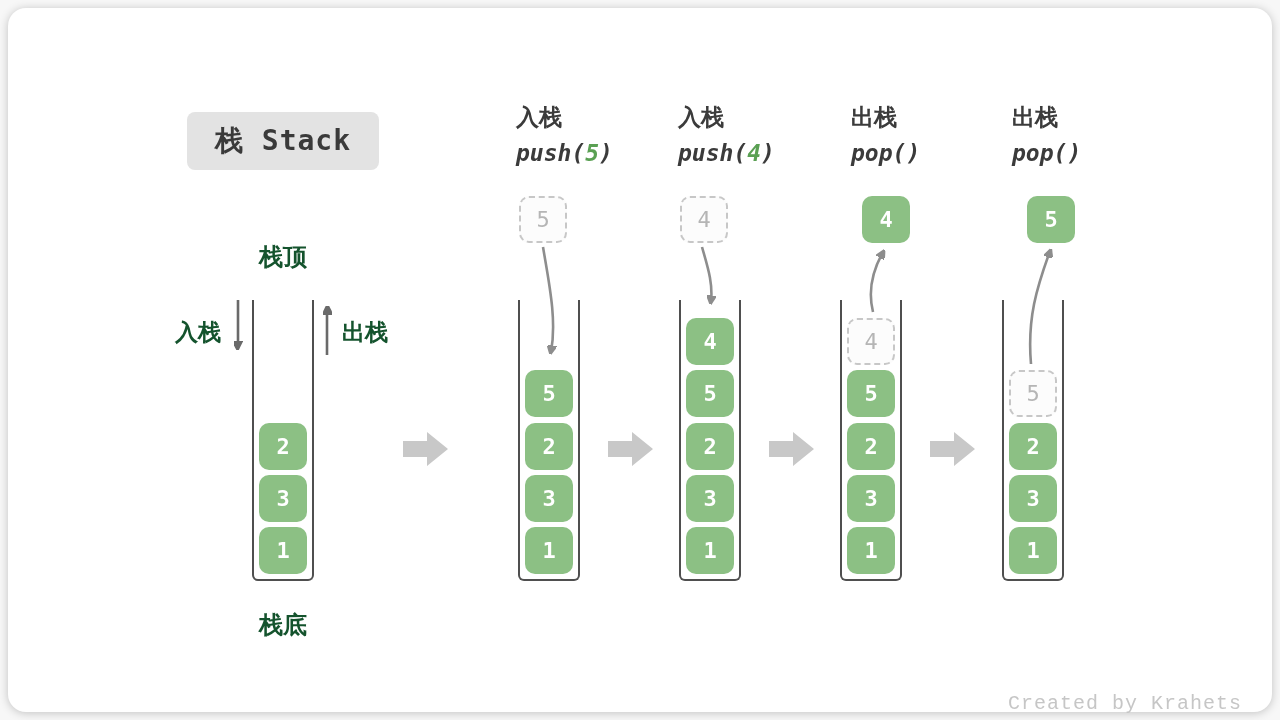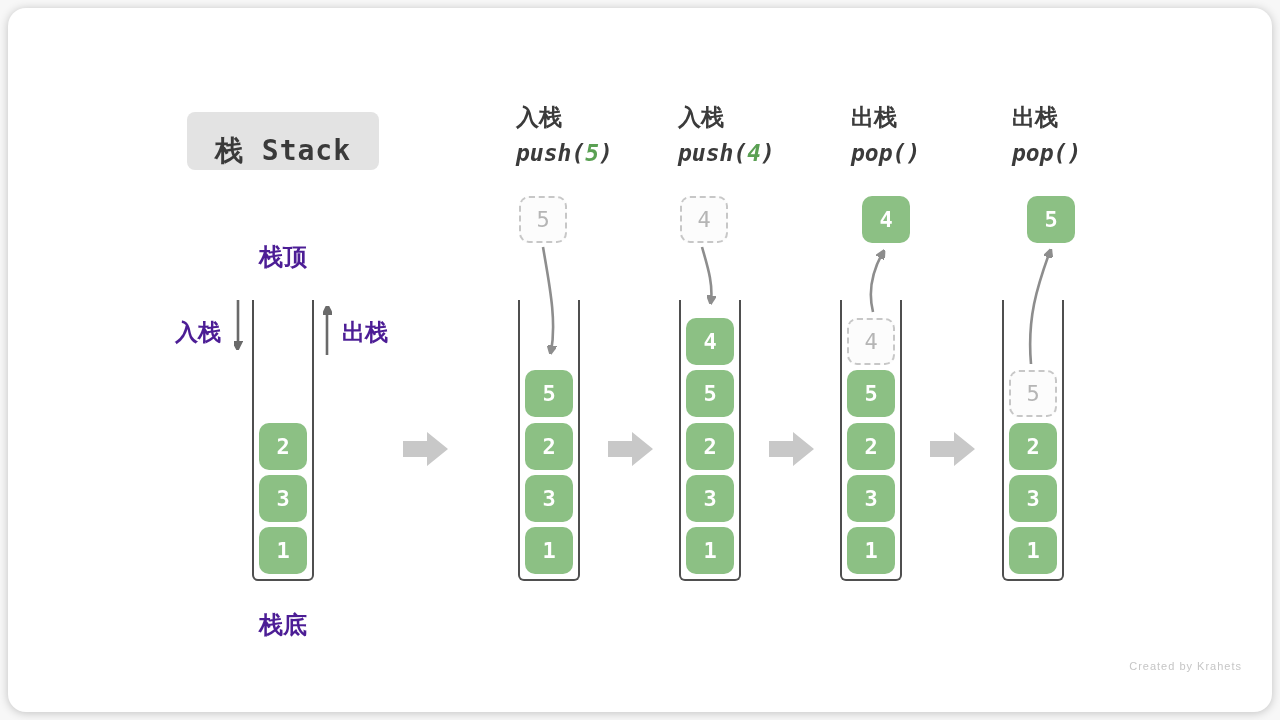--- a/index.html
+++ b/index.html
@@ -13,27 +13,27 @@
     position:absolute;left:8px;top:8px;width:1264px;height:704px;
     background:#ffffff;border-radius:18px;
     box-shadow:0 1px 10px rgba(0,0,0,.22);
   }
   .canvas{position:absolute;inset:0;}
 
   
   .title-chip{
     position:absolute;left:187px;top:112px;width:192px;height:58px;
     background:#e3e3e3;border-radius:8px;
-    display:flex;align-items:flex-end;justify-content:center;
+    display:flex;align-items:center;justify-content:center;
     font-family:"DejaVu Sans Mono",monospace;
     font-size:28px;font-weight:bold;color:#3a3a3a;letter-spacing:1px;
   }
 
   
-  .lbl{position:absolute;color:#4c1d95;font-weight:bold;}
+  .lbl{position:absolute;color:#14532d;font-weight:bold;}
   .lbl-top   {left:252px;top:241px;width:62px;text-align:center;font-size:24px;}
   .lbl-bottom{left:252px;top:609px;width:62px;text-align:center;font-size:24px;}
   .lbl-push  {left:175px;top:317px;font-size:23px;}
   .lbl-pop   {left:342px;top:317px;font-size:23px;}
 
   
   .op{position:absolute;top:104px;color:#3b3b3b;}
   .op .zh{display:block;font-size:23px;font-weight:bold;line-height:26px;margin-bottom:10px;}
   .op .code{display:block;font-family:"DejaVu Sans Mono",monospace;font-size:23px;font-weight:600;line-height:26px;white-space:pre;font-style:italic;}
   .op .code .arg{color:#5aa053;font-weight:bold;}
@@ -59,22 +59,22 @@
   }
   
   .slot-0{top:318px;} .slot-1{top:370px;} .slot-2{top:423px;} .slot-3{top:475px;} .slot-4{top:527px;}
   
   .sx-0{left:259px;} .sx-1{left:525px;} .sx-2{left:686px;} .sx-3{left:847px;} .sx-4{left:1009px;}
   
   .float{top:196px;}
   .fx-1{left:519px;} .fx-2{left:680px;} .fx-3{left:862px;} .fx-4{left:1027px;}
 
   .watermark{
-    position:absolute;right:38px;top:660px;
-    font-family:Liberation Sans, sans-serif;font-size:11px;color:#c6c6c6;letter-spacing:1px;
+    position:absolute;right:38px;top:692px;
+    font-family:Liberation Mono, monospace;font-size:20px;color:#c6c6c6;letter-spacing:1px;
   }
 
   svg.overlay{position:absolute;left:0;top:0;pointer-events:none;}
 </style>
 </head>
 <body>
 
 <div class="card"></div>
 
 <div class="canvas">

